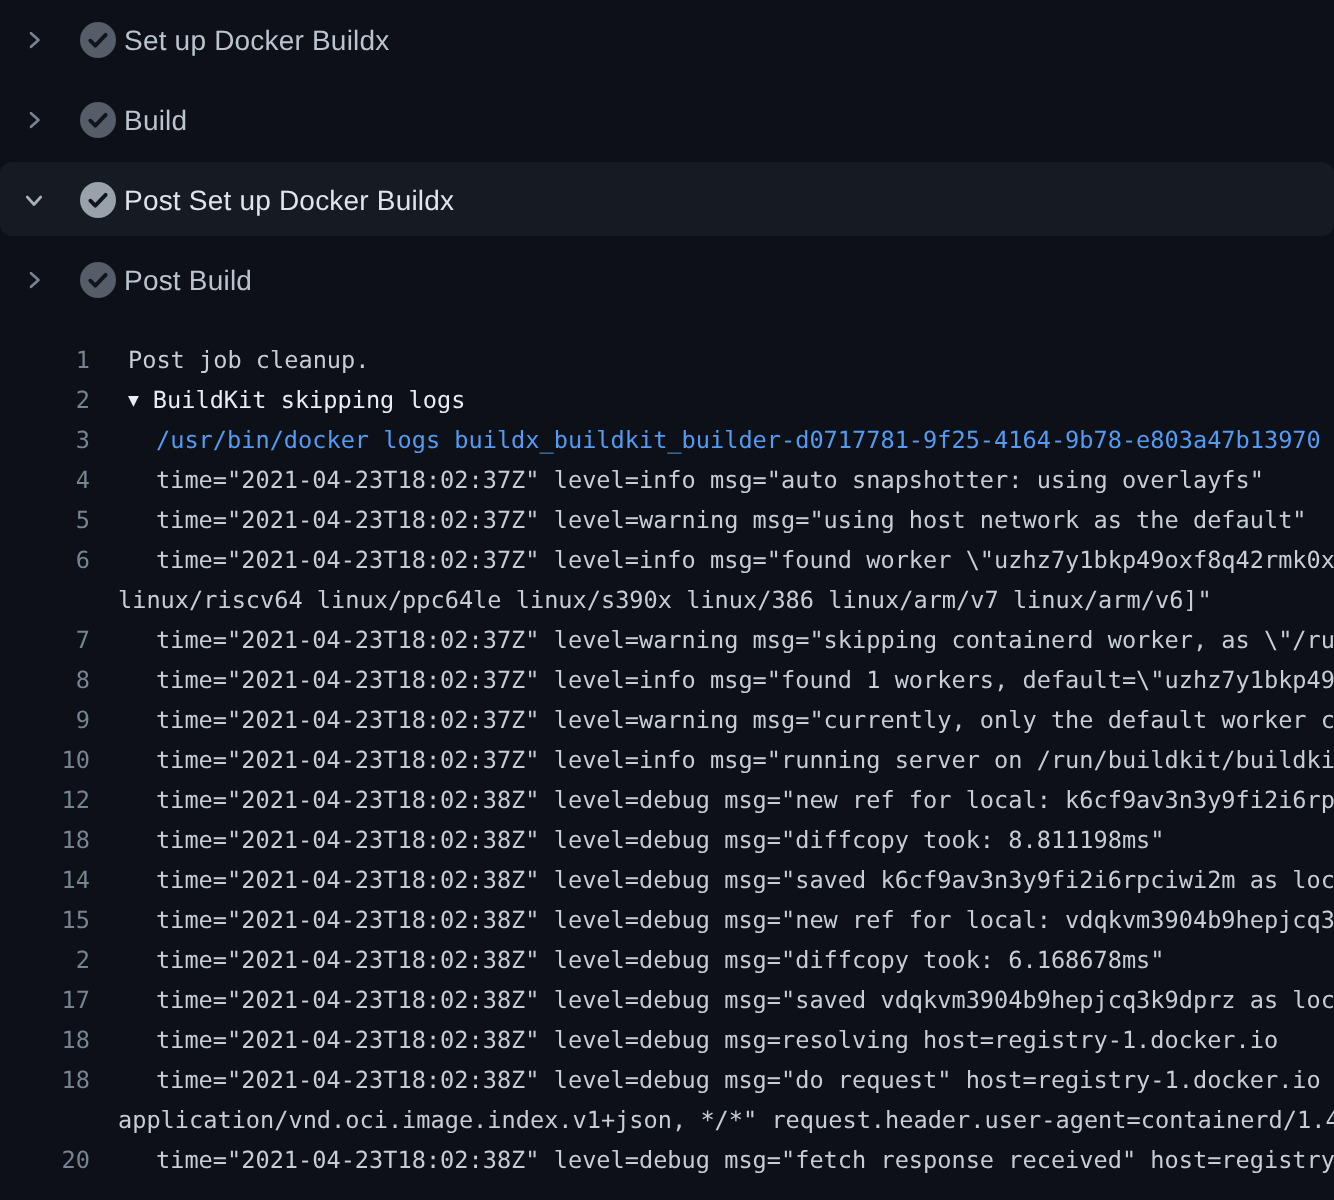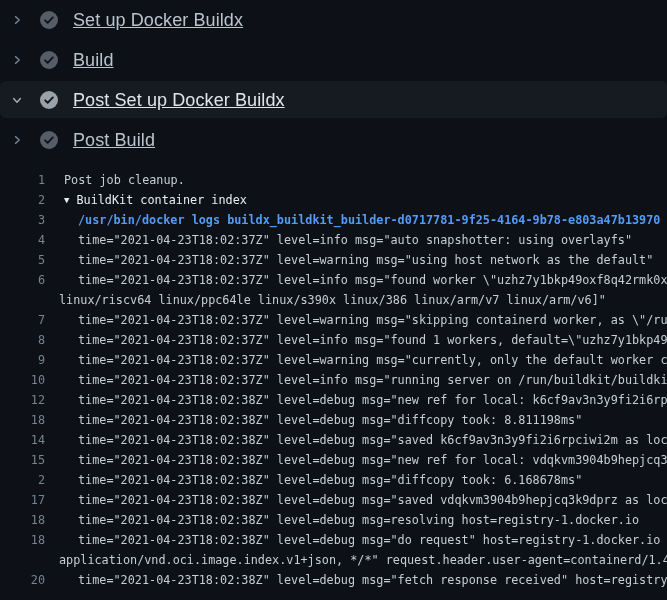--- a/index.html
+++ b/index.html
@@ -32,25 +32,24 @@
     display:flex; align-items:center; justify-content:center;
     flex:0 0 auto;
   }
   .check {
     margin-left:16px;
     width:18px; height:18px;
     display:flex; align-items:center; justify-content:center;
     flex:0 0 auto;
   }
   .step-title {
-    margin-left:15px;
-    font-size:18px;
+    margin-left:4px;
+    font-size:14px;
     color:#bac4ce;
     letter-spacing:0.1px;
-    text-decoration:underline;
   }
   .step-row.expanded .step-title { color:#dfe5ec; }
   
   .log {
     padding-top:10px;
     font-family:"DejaVu Sans Mono", monospace;
     font-size:11.8px;
   }
   .log-row {
     height:20px;
@@ -62,21 +61,21 @@
     flex:0 0 45px;
     width:45px;
     text-align:right;
     color:#768390;
     text-decoration:none;
     cursor:pointer;
   }
   .log-text { color:#c6cdd5; }
   .log-row.kind-top   .log-text { padding-left:19px; }
   .log-row.kind-group .log-text { padding-left:19px; color:#e6edf3; cursor:pointer; }
-  .log-row.kind-command .log-text { padding-left:33px; color:#539bf5; font-weight:bold; }
+  .log-row.kind-command .log-text { padding-left:33px; color:#539bf5; font-weight:normal; }
   .log-row.kind-log   .log-text { padding-left:33px; }
   .log-row.kind-wrap  .log-text { padding-left:14px; }
   .tri {
     display:inline-block;
     font-size:9px;
     vertical-align:1px;
     padding-right:7px;
     color:#e6edf3;
   }
 </style>
@@ -143,21 +142,21 @@
           <path d="M4.6 8.3l2.2 2.2 4.6-4.8" stroke="#11151b" stroke-width="1.7" fill="none" stroke-linecap="round" stroke-linejoin="round"></path>
         </svg>
     </span>
     <span class="step-title">Post Build</span>
   </div>
 
 </div>
 
 <div class="log" id="log">
     <div class="log-row kind-top"><a class="log-num">1</a><span class="log-text">Post job cleanup.</span></div>
-    <div class="log-row kind-group"><a class="log-num">2</a><span class="log-text"><span class="tri">▼</span><span>BuildKit container index</span></span></div>
+    <div class="log-row kind-group"><a class="log-num">2</a><span class="log-text"><span class="tri">▼</span><span>BuildKit skipping logs</span></span></div>
     <div class="log-row kind-command"><a class="log-num">3</a><span class="log-text">/usr/bin/docker logs buildx_buildkit_builder-d0717781-9f25-4164-9b78-e803a47b13970</span></div>
     <div class="log-row kind-log"><a class="log-num">4</a><span class="log-text">time="2021-04-23T18:02:37Z" level=info msg="auto snapshotter: using overlayfs"</span></div>
     <div class="log-row kind-log"><a class="log-num">5</a><span class="log-text">time="2021-04-23T18:02:37Z" level=warning msg="using host network as the default"</span></div>
     <div class="log-row kind-log"><a class="log-num">6</a><span class="log-text">time="2021-04-23T18:02:37Z" level=info msg="found worker \"uzhz7y1bkp49oxf8q42rmk0xj</span></div>
     <div class="log-row kind-wrap"><a class="log-num"></a><span class="log-text">linux/riscv64 linux/ppc64le linux/s390x linux/386 linux/arm/v7 linux/arm/v6]"</span></div>
     <div class="log-row kind-log"><a class="log-num">7</a><span class="log-text">time="2021-04-23T18:02:37Z" level=warning msg="skipping containerd worker, as \"/run</span></div>
     <div class="log-row kind-log"><a class="log-num">8</a><span class="log-text">time="2021-04-23T18:02:37Z" level=info msg="found 1 workers, default=\"uzhz7y1bkp49o</span></div>
     <div class="log-row kind-log"><a class="log-num">9</a><span class="log-text">time="2021-04-23T18:02:37Z" level=warning msg="currently, only the default worker ca</span></div>
     <div class="log-row kind-log"><a class="log-num">10</a><span class="log-text">time="2021-04-23T18:02:37Z" level=info msg="running server on /run/buildkit/buildkit</span></div>
     <div class="log-row kind-log"><a class="log-num">12</a><span class="log-text">time="2021-04-23T18:02:38Z" level=debug msg="new ref for local: k6cf9av3n3y9fi2i6rpc</span></div>

